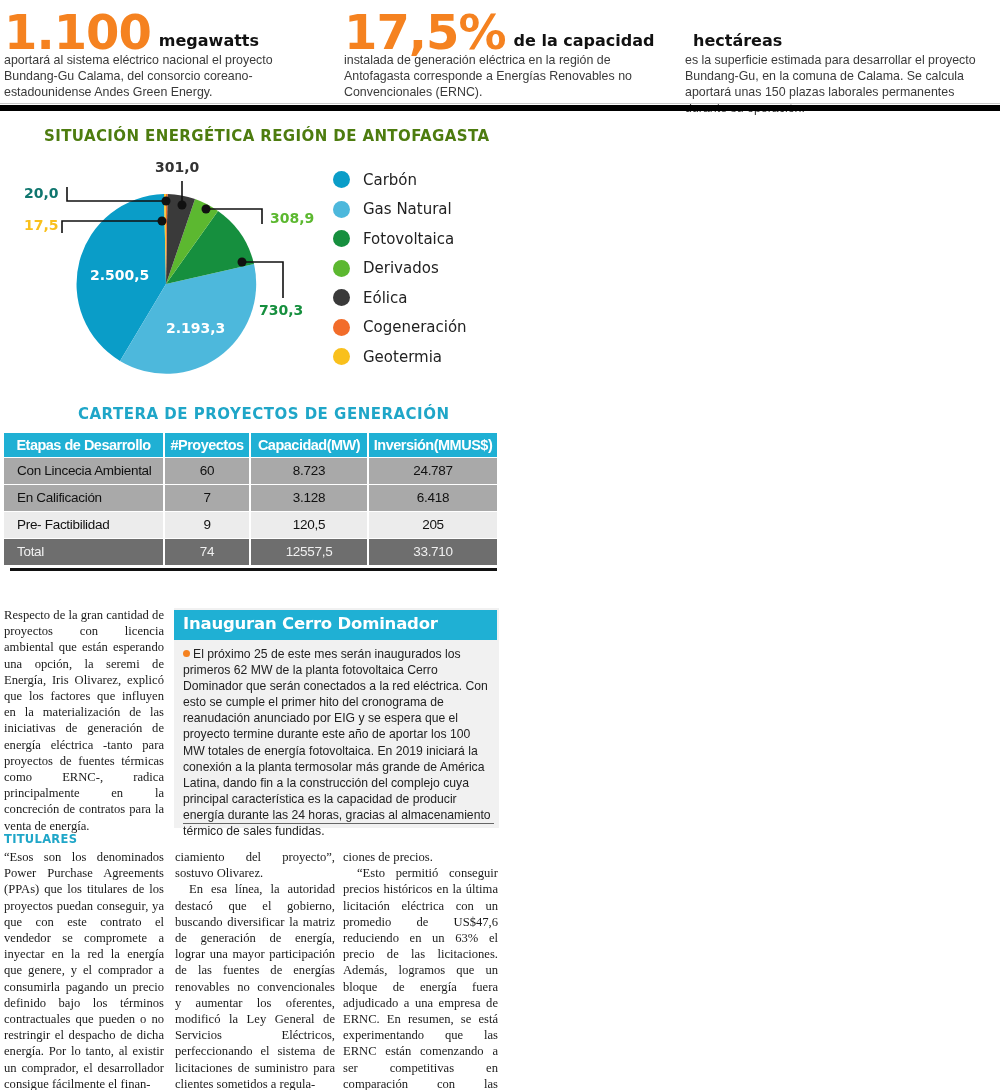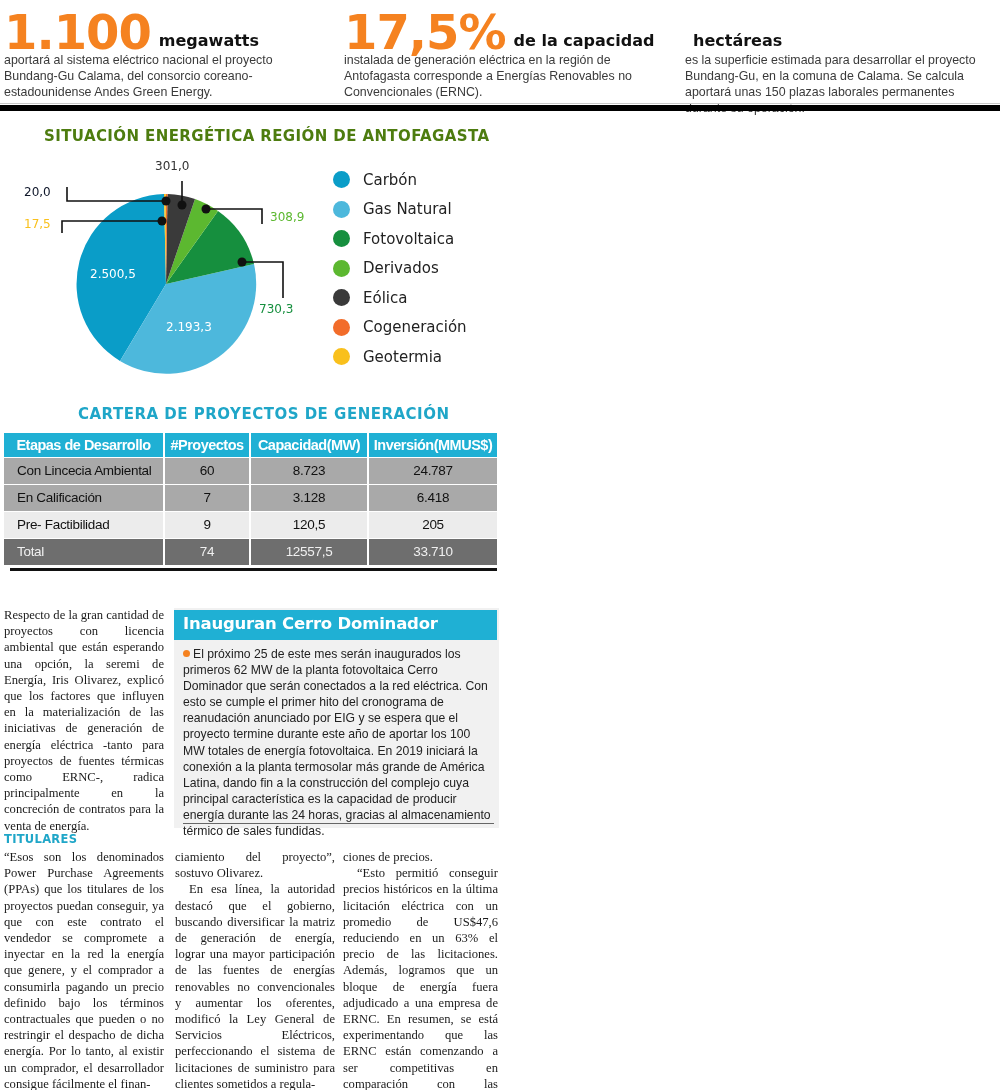--- a/index.html
+++ b/index.html
@@ -15,21 +15,21 @@
   .stat .desc { font-family: "Liberation Sans", sans-serif; font-size: 12.4px; line-height: 16px; color: #3a3a3a; margin-top: 0px; }
   .stat-1 { left: 4px; width: 320px; }
   .stat-2 { left: 344px; width: 325px; }
   .stat-3 { left: 685px; width: 312px; }
   .stats-rule-thin { position: absolute; left: 0; top: 103px; width: 1000px; height: 1px; background: #c8c8c8; }
   .stats-rule-thick { position: absolute; left: 0; top: 105px; width: 1000px; height: 6px; background: #000; }
 
   
   .chart-title { position: absolute; left: 44px; top: 127px; font-family: "DejaVu Sans", sans-serif; font-weight: bold; font-size: 15px; color: #4d7c0f; letter-spacing: 0.4px; }
   .pie-svg { position: absolute; left: 0; top: 150px; }
-  .pie-label { position: absolute; font-family: "DejaVu Sans", sans-serif; font-weight: normal; font-size: 12px; }
+  .pie-label { position: absolute; font-family: "DejaVu Sans", sans-serif; font-weight: bold; font-size: 14px; }
   .legend { position: absolute; left: 333px; top: 165px; }
   .legend-item { display: flex; align-items: center; height: 29.5px; }
   .legend-dot { width: 17px; height: 17px; border-radius: 50%; margin-right: 13px; }
   .legend-label { font-family: "DejaVu Sans", sans-serif; font-size: 15px; color: #222; }
 
   
   .table-title { position: absolute; left: 78px; top: 405px; font-family: "DejaVu Sans", sans-serif; font-weight: bold; font-size: 15px; color: #1fa6c8; letter-spacing: 0.5px; }
   .proj-table { position: absolute; left: 4px; top: 433px; width: 493px; border-collapse: collapse; font-family: "Liberation Sans", sans-serif; }
   .proj-table th { background: #1fb0d4; color: #fff; font-weight: bold; font-size: 14.5px; height: 24px; padding: 0 4px; border-right: 2px solid #fff; letter-spacing: -0.5px; }
   .proj-table th:first-child { text-align: center; }
@@ -121,21 +121,21 @@
     <circle cx="206" cy="209" r="4.5"></circle>
     <circle cx="242" cy="262" r="4.5"></circle>
   </g>
 </svg>
 
 <span class="pie-label" style="left:90px;top:267px;color:#fff;">2.500,5</span>
 <span class="pie-label" style="left:166px;top:320px;color:#fff;">2.193,3</span>
 <span class="pie-label" style="left:259px;top:302px;color:#168f3e;">730,3</span>
 <span class="pie-label" style="left:270px;top:210px;color:#5cb830;">308,9</span>
 <span class="pie-label" style="left:155px;top:159px;color:#333;">301,0</span>
-<span class="pie-label" style="left:24px;top:185px;color:#0f172a;">20,0</span>
+<span class="pie-label" style="left:24px;top:185px;color:#0f766e;">20,0</span>
 <span class="pie-label" style="left:24px;top:217px;color:#f9c01c;">17,5</span>
 
 <div class="legend">
   <div class="legend-item">
     <span class="legend-dot" style="background:#0a9dc8"></span>
     <span class="legend-label">Carbón</span>
   </div>
   <div class="legend-item">
     <span class="legend-dot" style="background:#4db8dc"></span>
     <span class="legend-label">Gas Natural</span>

